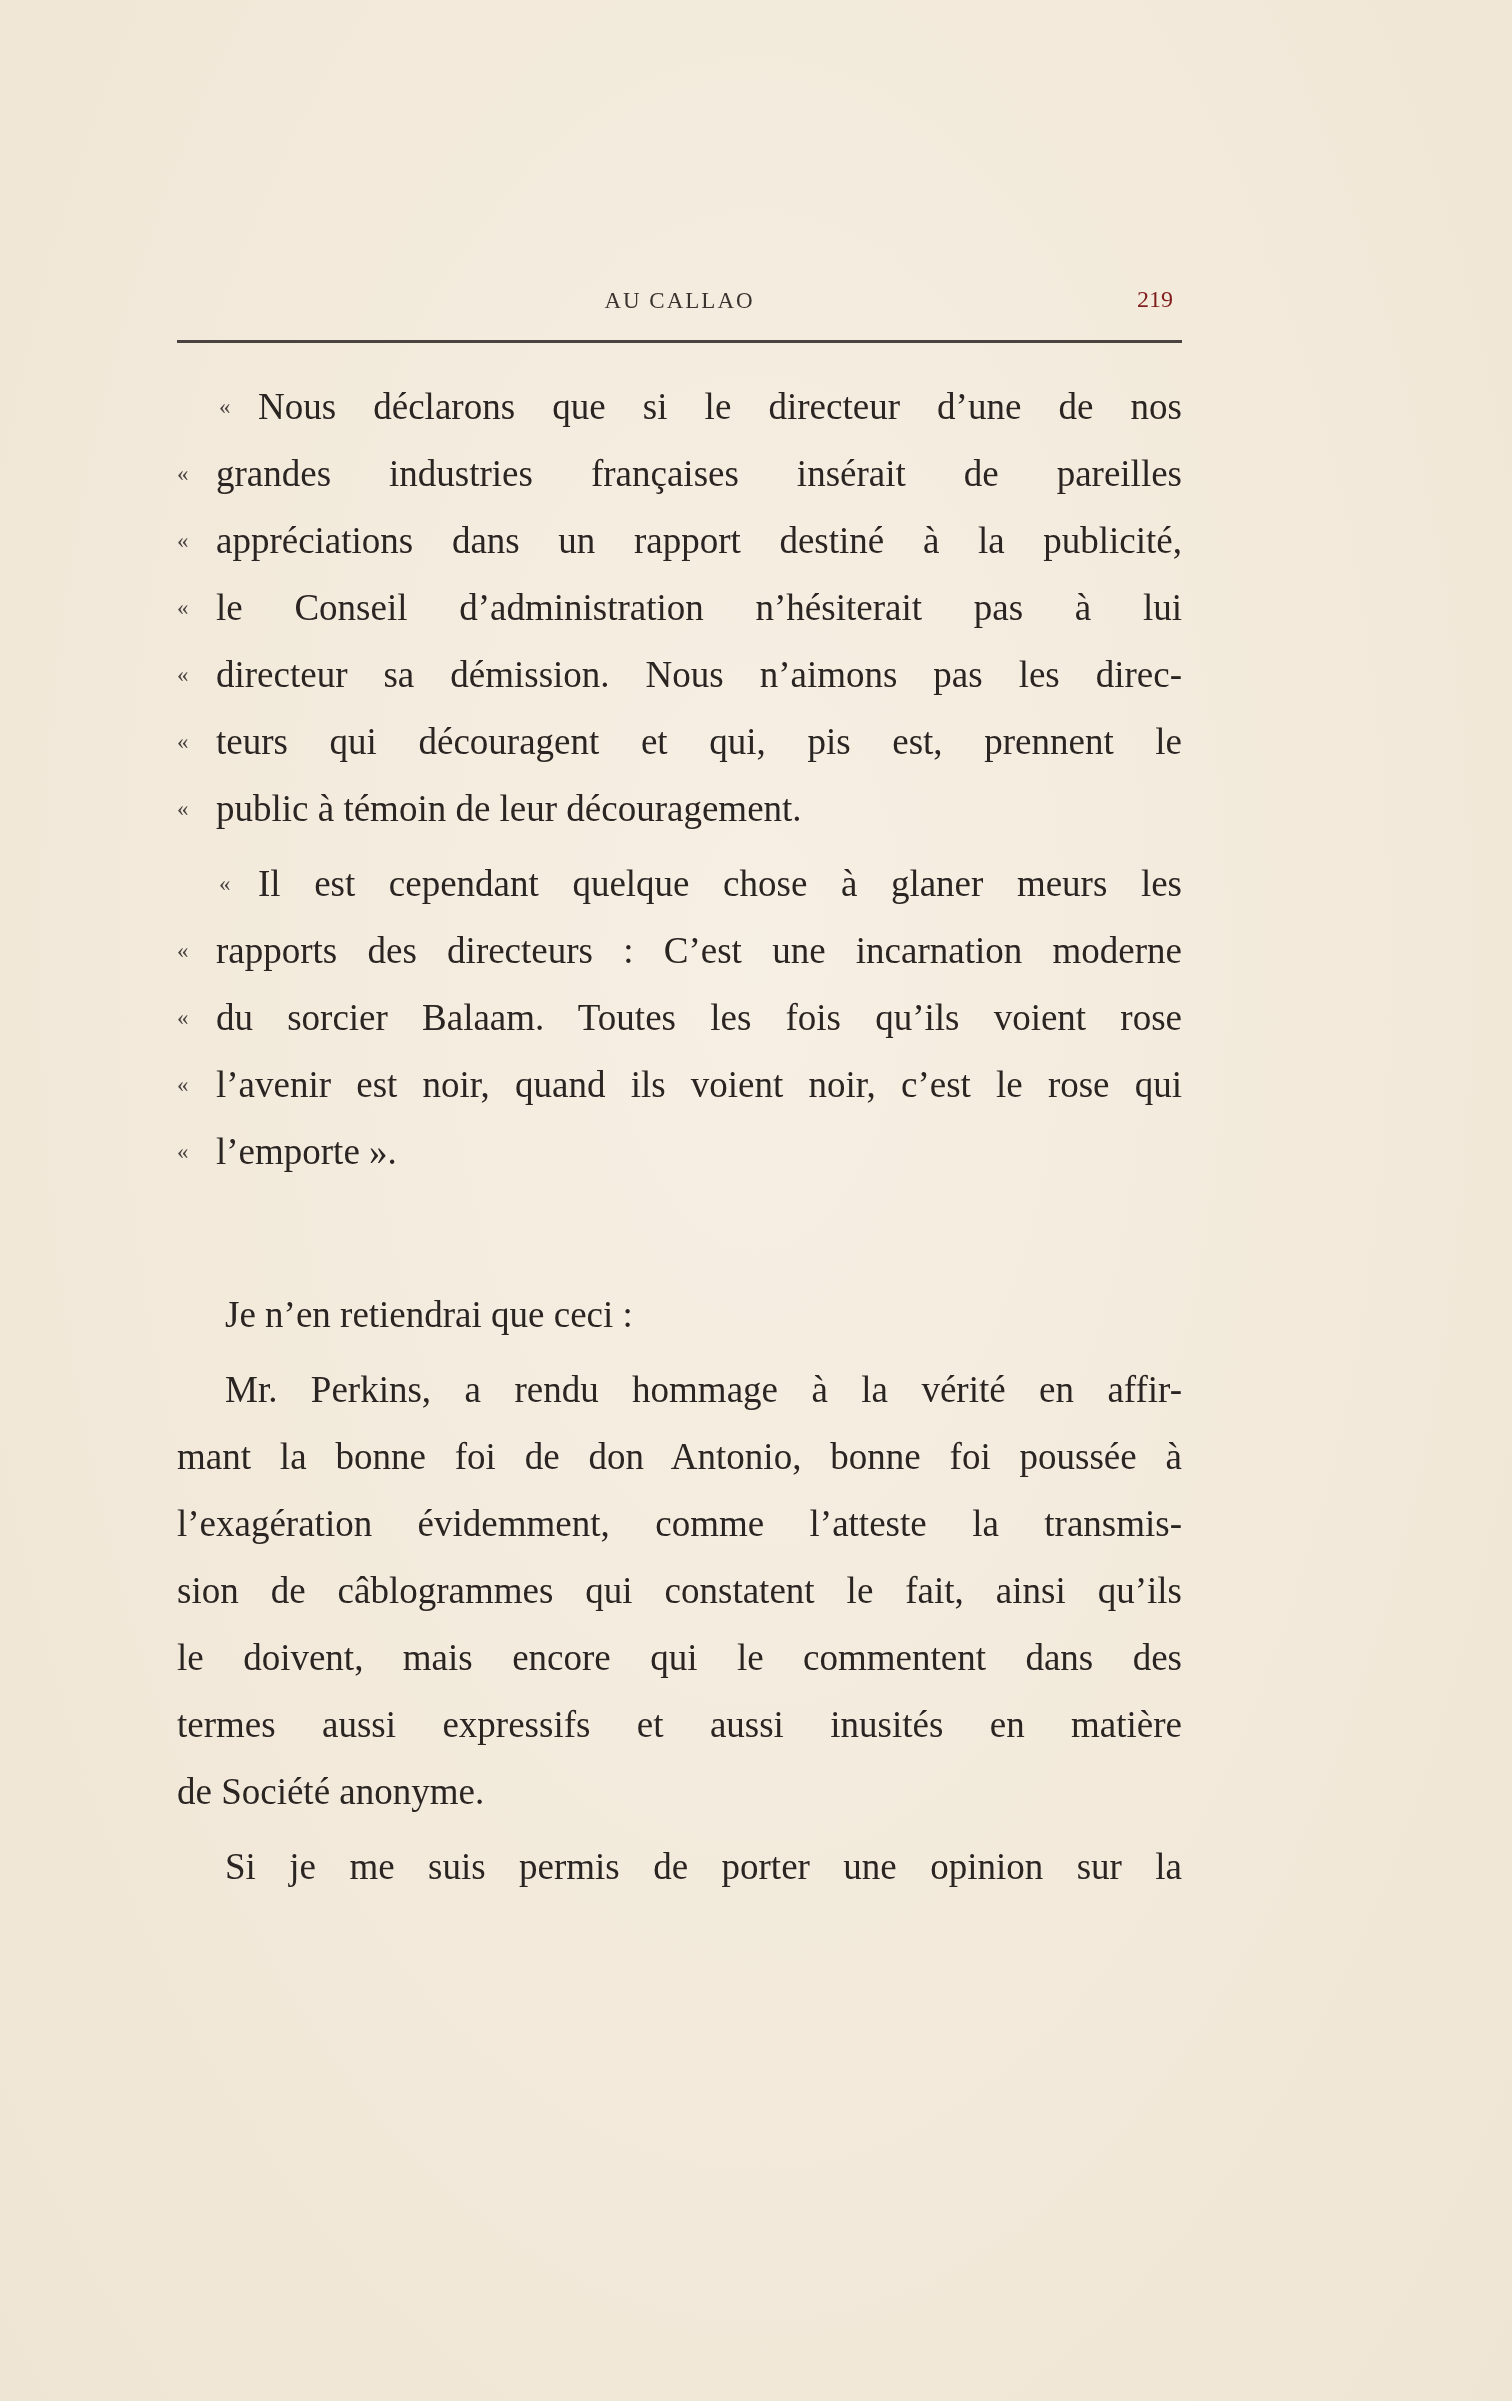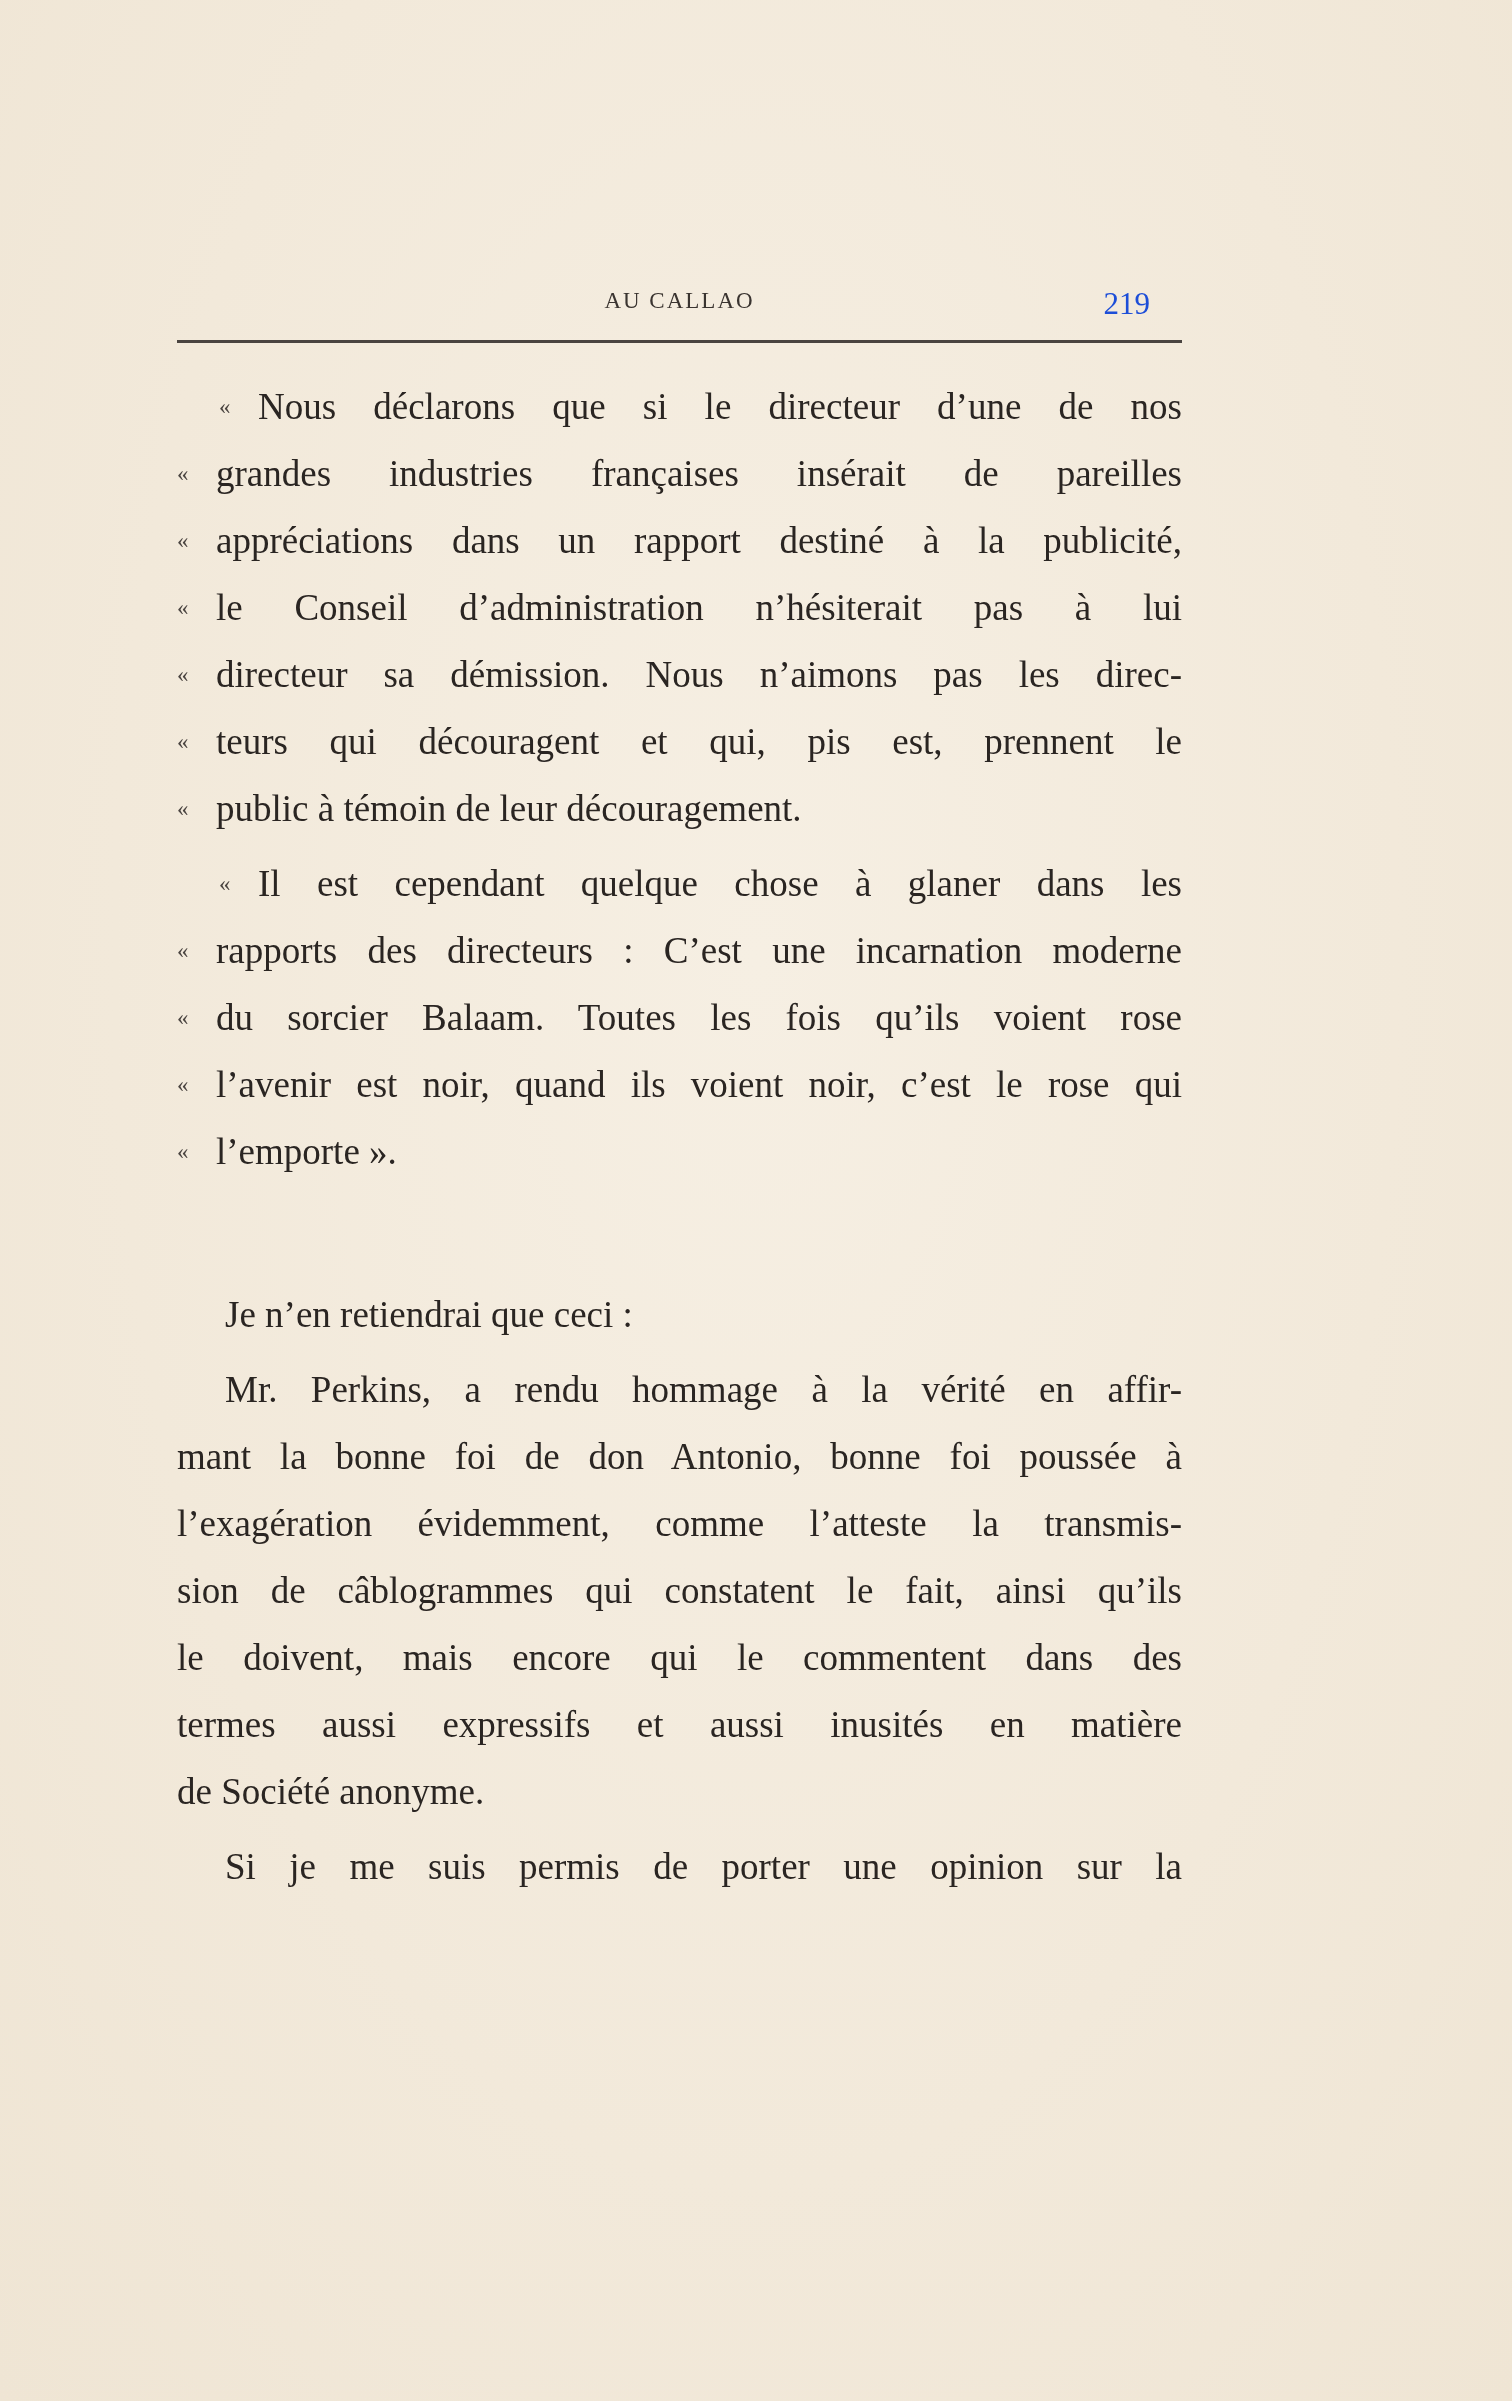--- a/index.html
+++ b/index.html
@@ -27,24 +27,24 @@
       position: absolute;
       left: 0; right: 0;
       top: 10px;
       text-align: center;
       font-size: 23px;
       letter-spacing: 2px;
       color: #3a3430;
     }
     .page-number {
       position: absolute;
-      right: 32px;
+      right: 9px;
       top: 8.1px;
-      font-size: 31px;
-      color: #1d4ed8;
+      font-size: 24px;
+      color: #7f1d1d;
     }
     .head-rule {
       position: absolute;
       left: 0; right: 0;
       top: 62px;
       height: 2.7px;
       background: #4a4440;
     }
     .text-block {
       position: absolute;
@@ -124,21 +124,21 @@
         <span class="q-mark">«</span>
         <span class="content">public à témoin de leur découragement.</span>
       </div>
     </div>
 
     <div class="para-gap"></div>
 
     <div>
       <div class="qline first">
         <span class="q-mark">«</span>
-        <span class="content">Il est cependant quelque chose à glaner dans les</span>
+        <span class="content">Il est cependant quelque chose à glaner meurs les</span>
       </div>
       <div class="qline">
         <span class="q-mark">«</span>
         <span class="content">rapports des directeurs : C’est une incarnation moderne</span>
       </div>
       <div class="qline">
         <span class="q-mark">«</span>
         <span class="content">du sorcier Balaam. Toutes les fois qu’ils voient rose</span>
       </div>
       <div class="qline">

